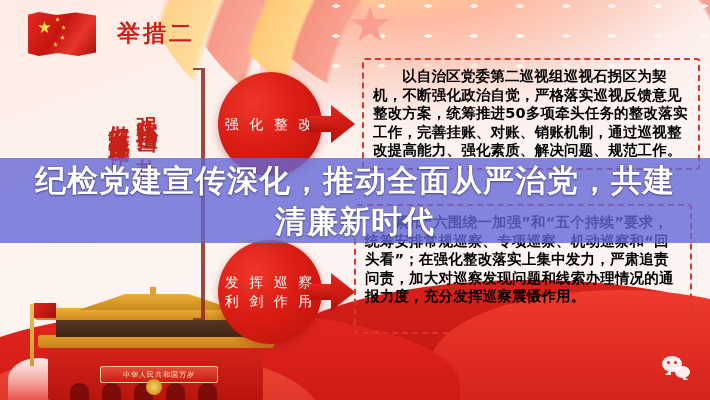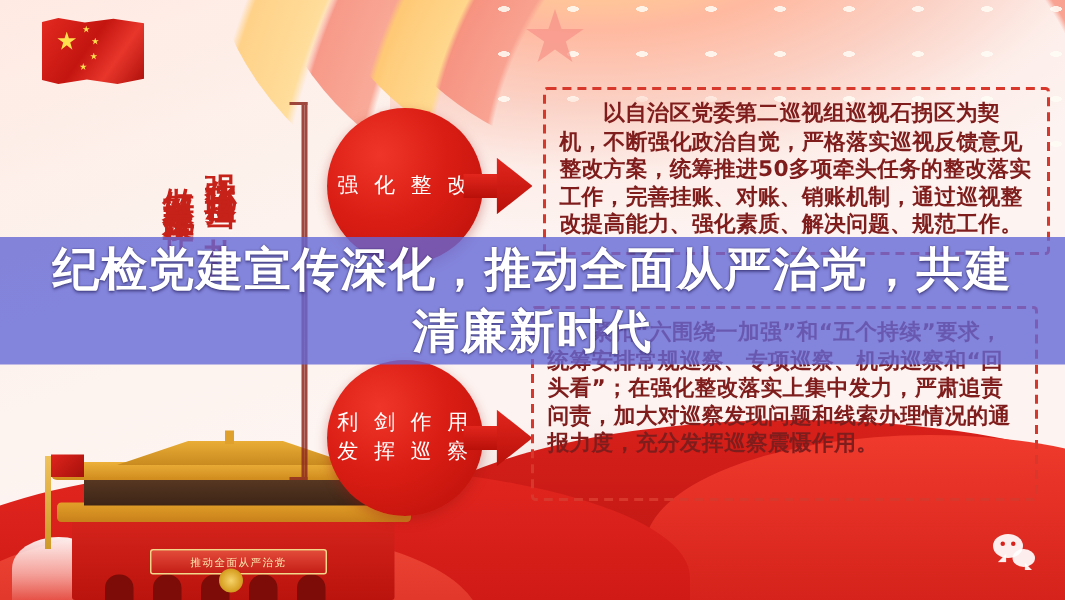--- a/index.html
+++ b/index.html
@@ -112,21 +112,21 @@
 
   .arrow{position:absolute;width:46px;height:38px;}
   .arrow .shaft{position:absolute;left:0;top:11px;width:26px;height:16px;background:linear-gradient(180deg,#e2261d,#b81009);}
   .arrow .head{position:absolute;left:22px;top:0;width:24px;height:38px;background:linear-gradient(180deg,#e2261d,#b81009);
      clip-path:polygon(0% 0%,100% 50%,0% 100%);}
   .a1{left:309px;top:105px;}
   .a2{left:309px;top:273px;}
 
   
   .tbox{position:absolute;border:2px dashed #d8372b;border-radius:3px;padding:7px 9px 6px 9px;box-sizing:border-box;}
-  .tbox p{margin:0;font-size:14.5px;font-weight:bold;line-height:1.28;color:#7f1d1d;letter-spacing:.2px;text-indent:2em;}
+  .tbox p{margin:0;font-size:14.5px;font-weight:bold;line-height:1.28;color:#000000;letter-spacing:.2px;text-indent:2em;}
   .t1{left:362px;top:58px;width:338px;height:112px;}
   .t2{left:354px;top:204px;width:338px;height:130px;}
 
   
   .band{position:absolute;left:0;top:158px;width:710px;height:85px;
      background:#6468d6;opacity:.80;}
   .band-text{position:absolute;left:0;top:158px;width:710px;height:85px;
      display:flex;flex-direction:column;align-items:center;justify-content:center;
      text-align:center;}
   .band-text div{
@@ -172,58 +172,59 @@
   <div class="gate">
     <div class="fount" style="left:0px;width:62px;height:42px;"></div>
     <div class="fount" style="left:150px;width:78px;height:46px;"></div>
     <div class="g-body"></div>
     <div class="g-arch" style="left:62px;"></div>
     <div class="g-arch" style="left:94px;"></div>
     <div class="g-arch" style="left:126px;"></div>
     <div class="g-arch" style="left:158px;"></div>
     <div class="g-arch" style="left:190px;"></div>
     <div class="g-plaq">
-      <span>推动全面从严治党</span>
+      <span>中华人民共和国万岁</span>
     </div>
     <div class="g-emb"></div>
     <div class="g-roof1"></div>
     <div class="g-mid"></div>
     <div class="g-roof2"></div>
     <div class="g-top"></div>
     <div class="g-tip"></div>
     <div class="pole" style="left:22px;height:62px;"></div>
     <div class="flaglet" style="left:26px;bottom:82px;"></div>
   </div>
 
   <div class="flag">
     <div class="s-big"></div>
     <div class="s-sm" style="left:27px;top:5px;"></div>
     <div class="s-sm" style="left:33px;top:13px;"></div>
     <div class="s-sm" style="left:32px;top:23px;"></div>
     <div class="s-sm" style="left:25px;top:30px;"></div>
   </div>
+  <div class="cuozuo">举措二</div>
 
   <div class="vcol vcol-a">强化政治担当，扎实</div>
   <div class="vcol vcol-b">做好巡视整改工作</div>
   <div class="bracket"></div>
 
   <div class="circ c1">
     <span>强 化 整 改</span>
   </div>
   <div class="arrow a1">
     <div class="shaft"></div>
     <div class="head"></div>
   </div>
   <div class="tbox t1">
     <p>以自治区党委第二巡视组巡视石拐区为契机，不断强化政治自觉，严格落实巡视反馈意见整改方案，统筹推进50多项牵头任务的整改落实工作，完善挂账、对账、销账机制，通过巡视整改提高能力、强化素质、解决问题、规范工作。</p>
   </div>
 
   <div class="circ c2">
+    <span>发 挥 巡 察</span>
     <span>利 剑 作 用</span>
-    <span>发 挥 巡 察</span>
   </div>
   <div class="arrow a2">
     <div class="shaft"></div>
     <div class="head"></div>
   </div>
   <div class="tbox t2">
     <p>紧扣“六围绕一加强”和“五个持续”要求，统筹安排常规巡察、专项巡察、机动巡察和“回头看”；在强化整改落实上集中发力，严肃追责问责，加大对巡察发现问题和线索办理情况的通报力度，充分发挥巡察震慑作用。</p>
   </div>
 
   <div class="band"></div>

